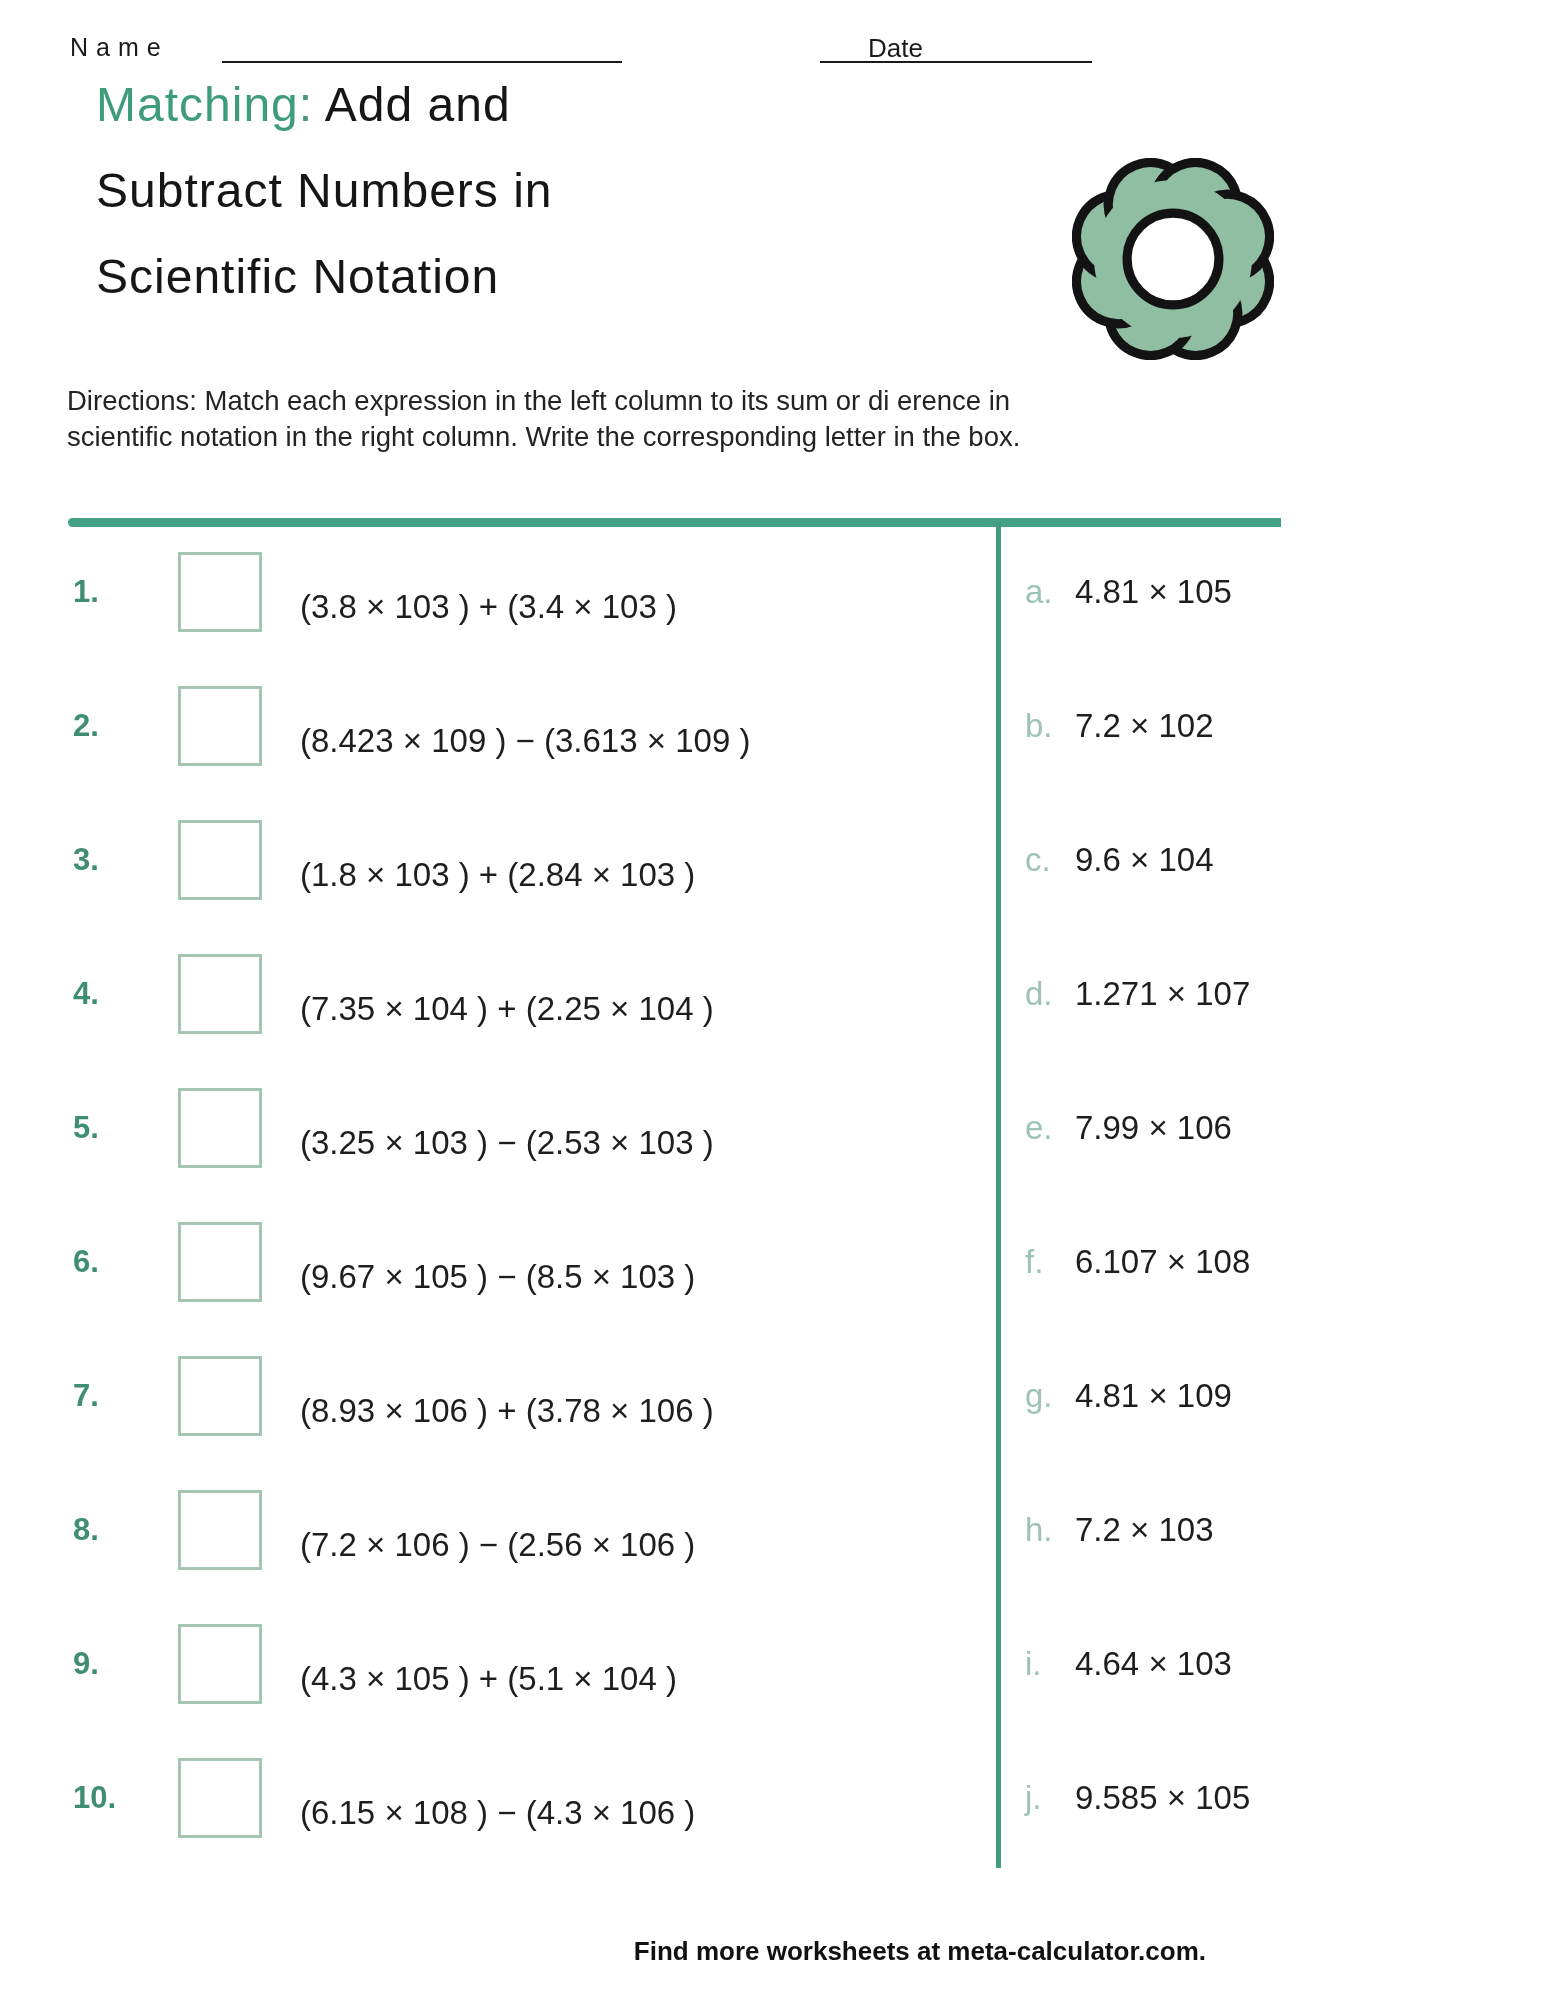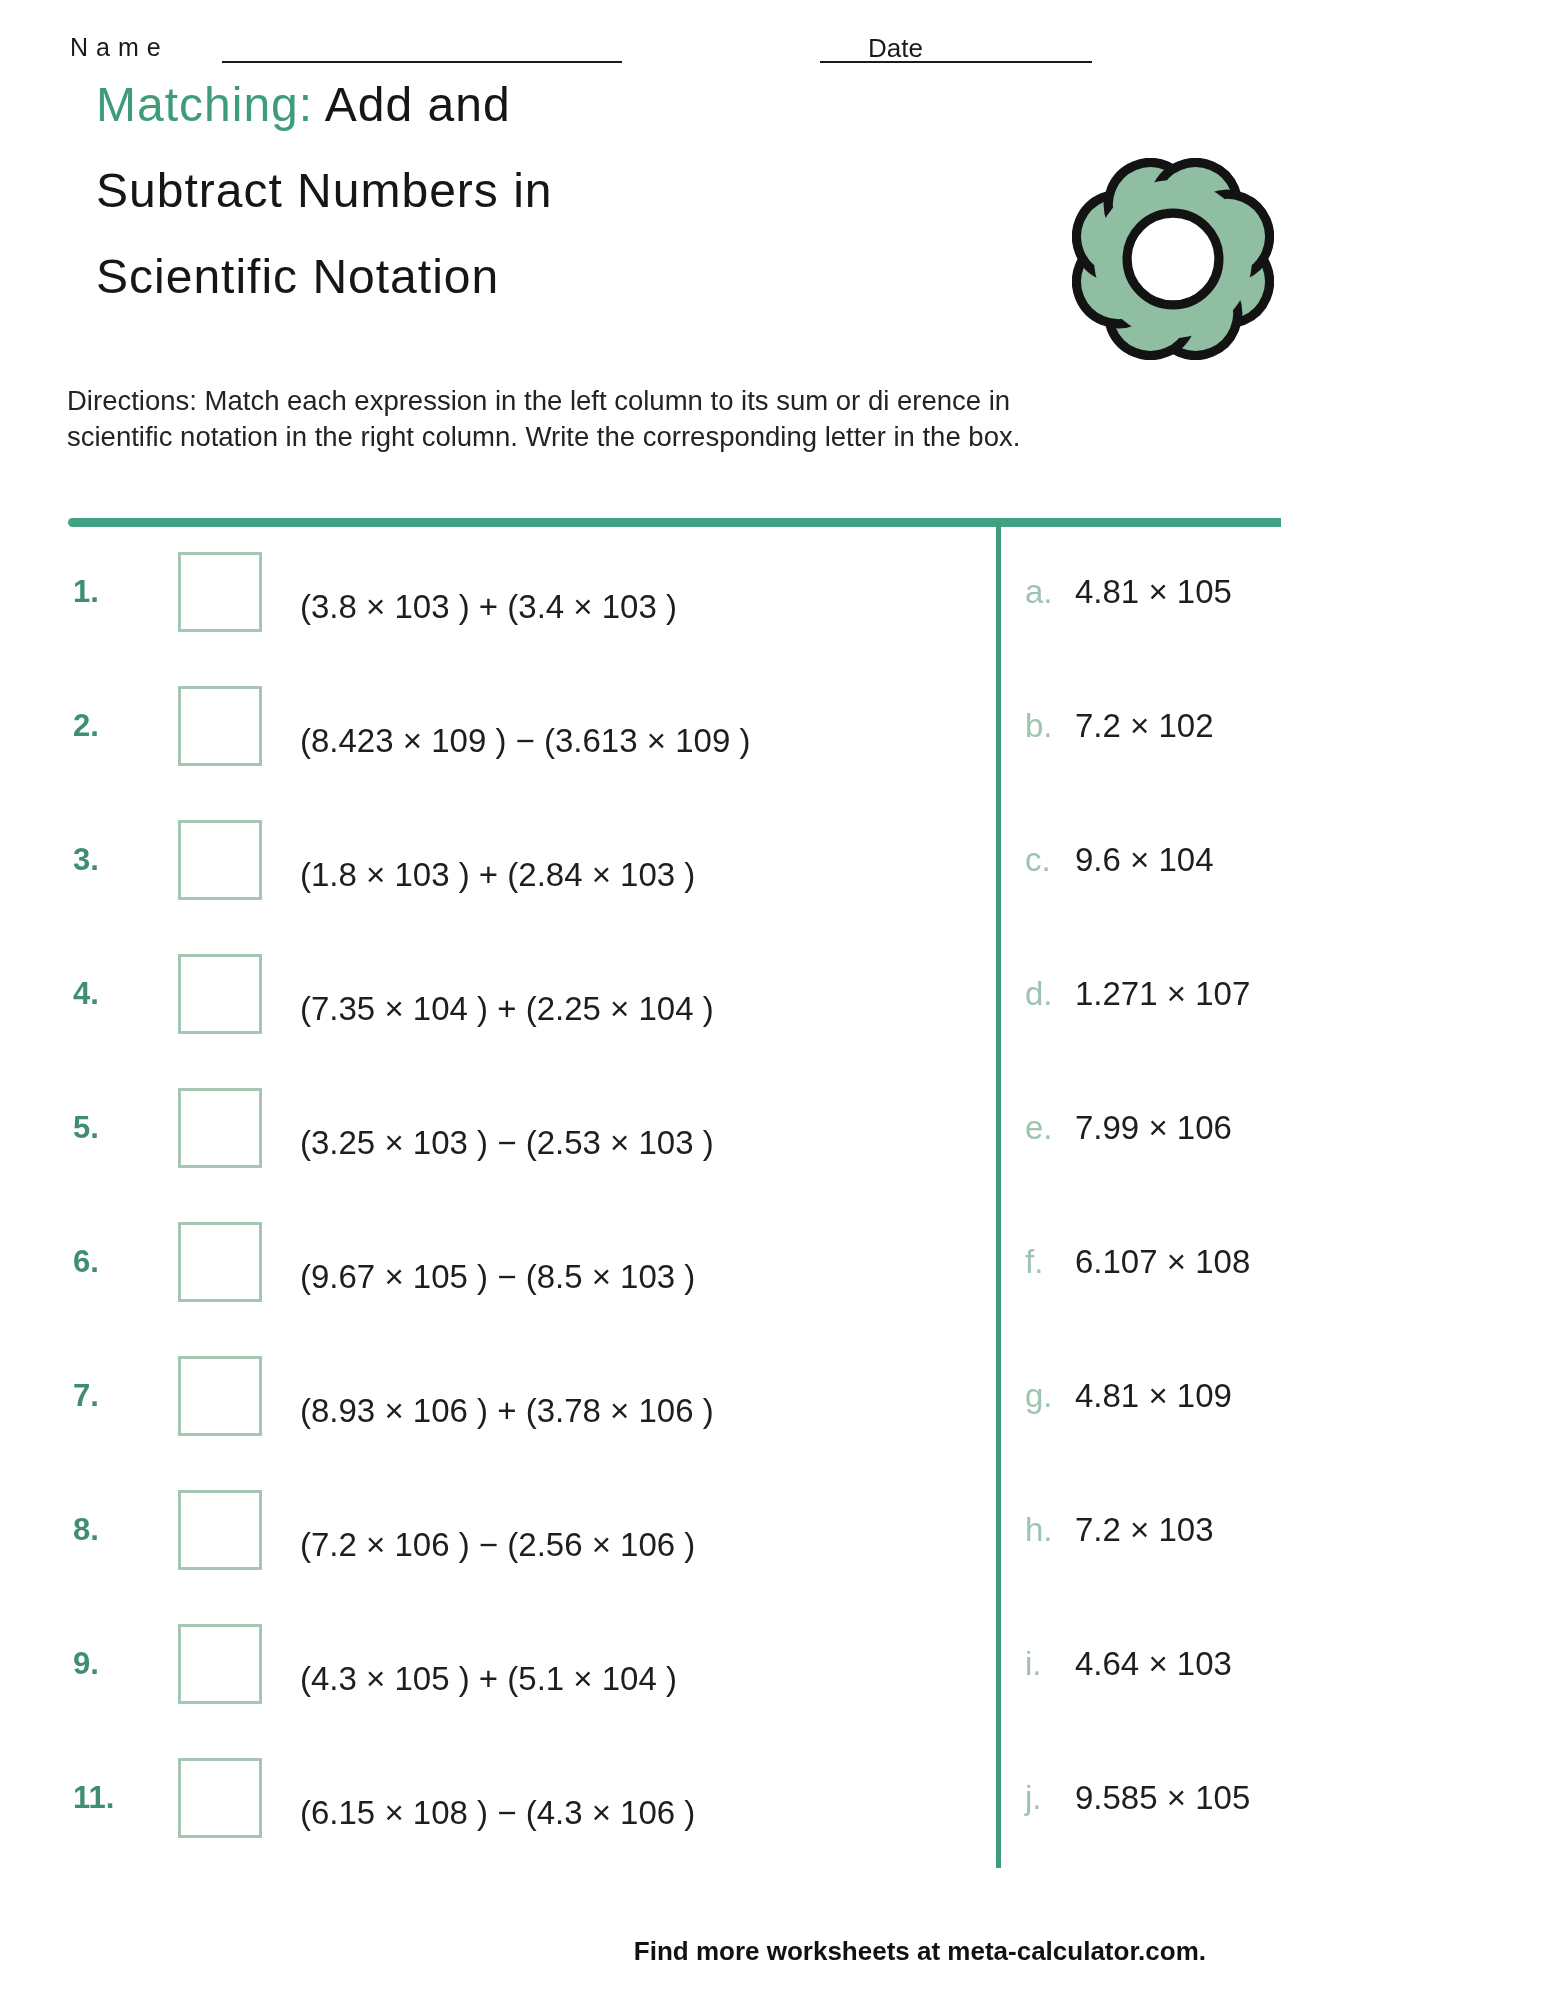--- a/index.html
+++ b/index.html
@@ -190,21 +190,21 @@
       <span class="num">8.</span>
       <span class="box"></span>
       <span class="expr">(7.2 × 106 ) − (2.56 × 106 )</span>
     </div>
     <div class="prob-row">
       <span class="num">9.</span>
       <span class="box"></span>
       <span class="expr">(4.3 × 105 ) + (5.1 × 104 )</span>
     </div>
     <div class="prob-row">
-      <span class="num">11.</span>
+      <span class="num">10.</span>
       <span class="box"></span>
       <span class="expr">(6.15 × 108 ) − (4.3 × 106 )</span>
     </div>
   </div>
 
   <div class="right-col">
     <div class="ans-row">
       <span class="letter">a.</span>
       <span class="val">4.81 × 105</span>
     </div>

